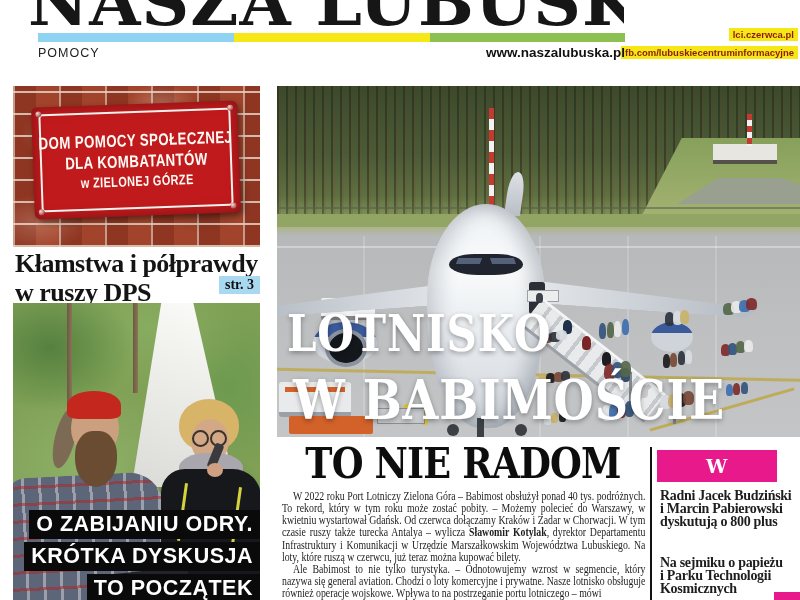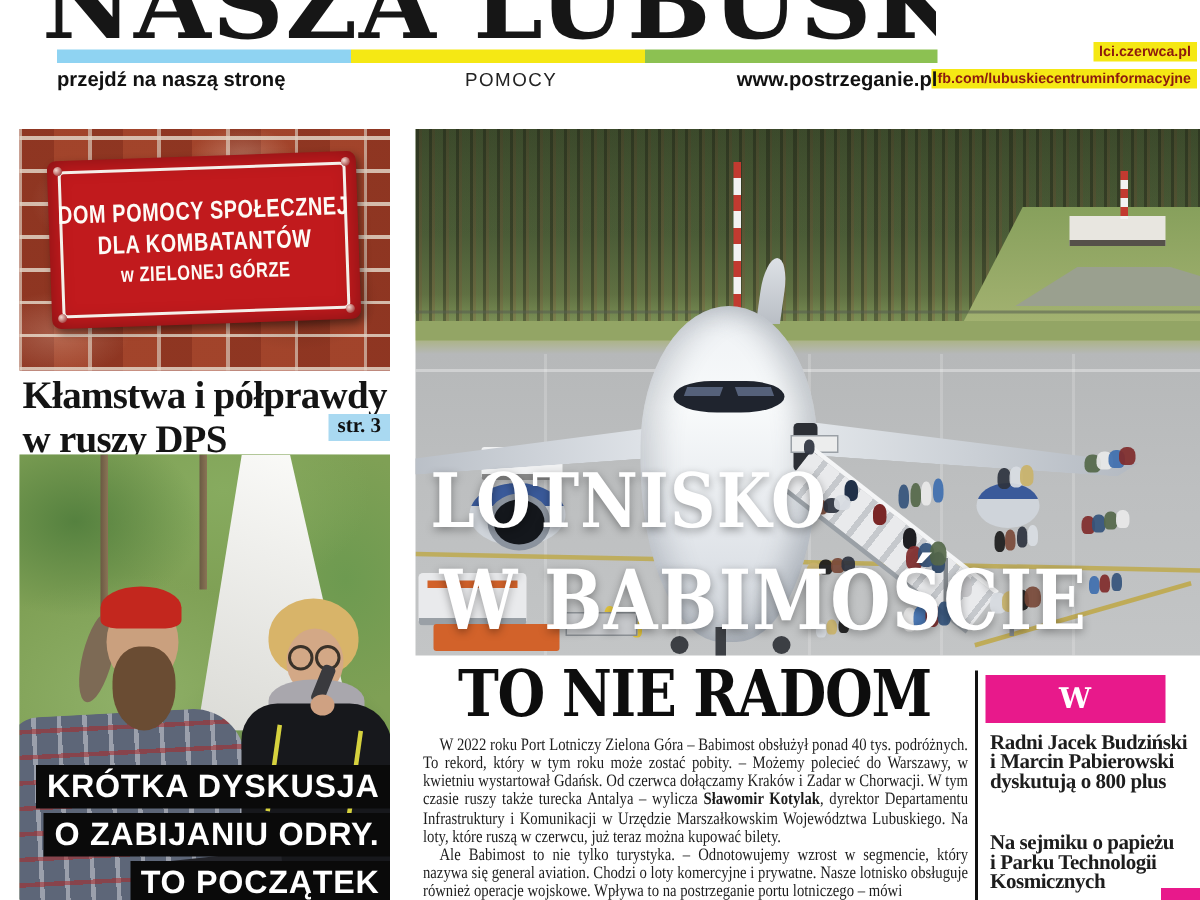--- a/index.html
+++ b/index.html
@@ -188,23 +188,22 @@
   <div class="abs top-links">
     <div><span class="hl">lci.czerwca.pl</span></div>
     <div><span class="hl">fb.com/lubuskiecentruminformacyjne</span></div>
   </div>
   <div class="abs stripes">
     <span class="s1"></span>
     <span class="s2"></span>
     <span class="s3"></span>
   </div>
   <div class="abs subrow">
-    <span class="tagline">przejdź na naszą stronę</span>
     <span class="section-label">POMOCY</span>
-    <span class="website">www.postrzeganie.pl</span>
+    <span class="website">www.naszalubuska.pl</span>
   </div>
 
   <figure class="abs photo1" style="margin:0">
     <div class="sign">
       <span class="screw" style="left:4px;top:4px"></span>
       <span class="screw" style="right:4px;top:4px"></span>
       <span class="screw" style="left:4px;bottom:4px"></span>
       <span class="screw" style="right:4px;bottom:4px"></span>
       <div class="sign-inner">
         <div class="sign-line sign-l1">DOM POMOCY SPOŁECZNEJ</div>
@@ -233,22 +232,22 @@
     <span class="wom-glass" style="left:179px;top:127px"></span>
     <span class="wom-glass" style="left:197px;top:127px"></span>
     <div class="wom-scarf"></div>
     <div class="wom-jacket"></div>
     <span class="zip" style="left:168px;top:180px"></span>
     <span class="zip" style="left:222px;top:184px"></span>
     <div class="mic"></div>
     <div class="hand"></div>
     <div class="laptop"></div>
     <div class="odra-overlay">
+      <span class="odra-line">O ZABIJANIU ODRY.</span>
       <span class="odra-line">KRÓTKA DYSKUSJA</span>
-      <span class="odra-line">O ZABIJANIU ODRY.</span>
       <span class="odra-line">TO POCZĄTEK</span>
     </div>
   </figure>
 
   <figure class="abs photo-main" style="margin:0">
     <div class="forest"></div>
     <div class="clearing"></div>
     <div class="road"></div>
     <div class="fence"></div>
     <div class="grass"></div>

